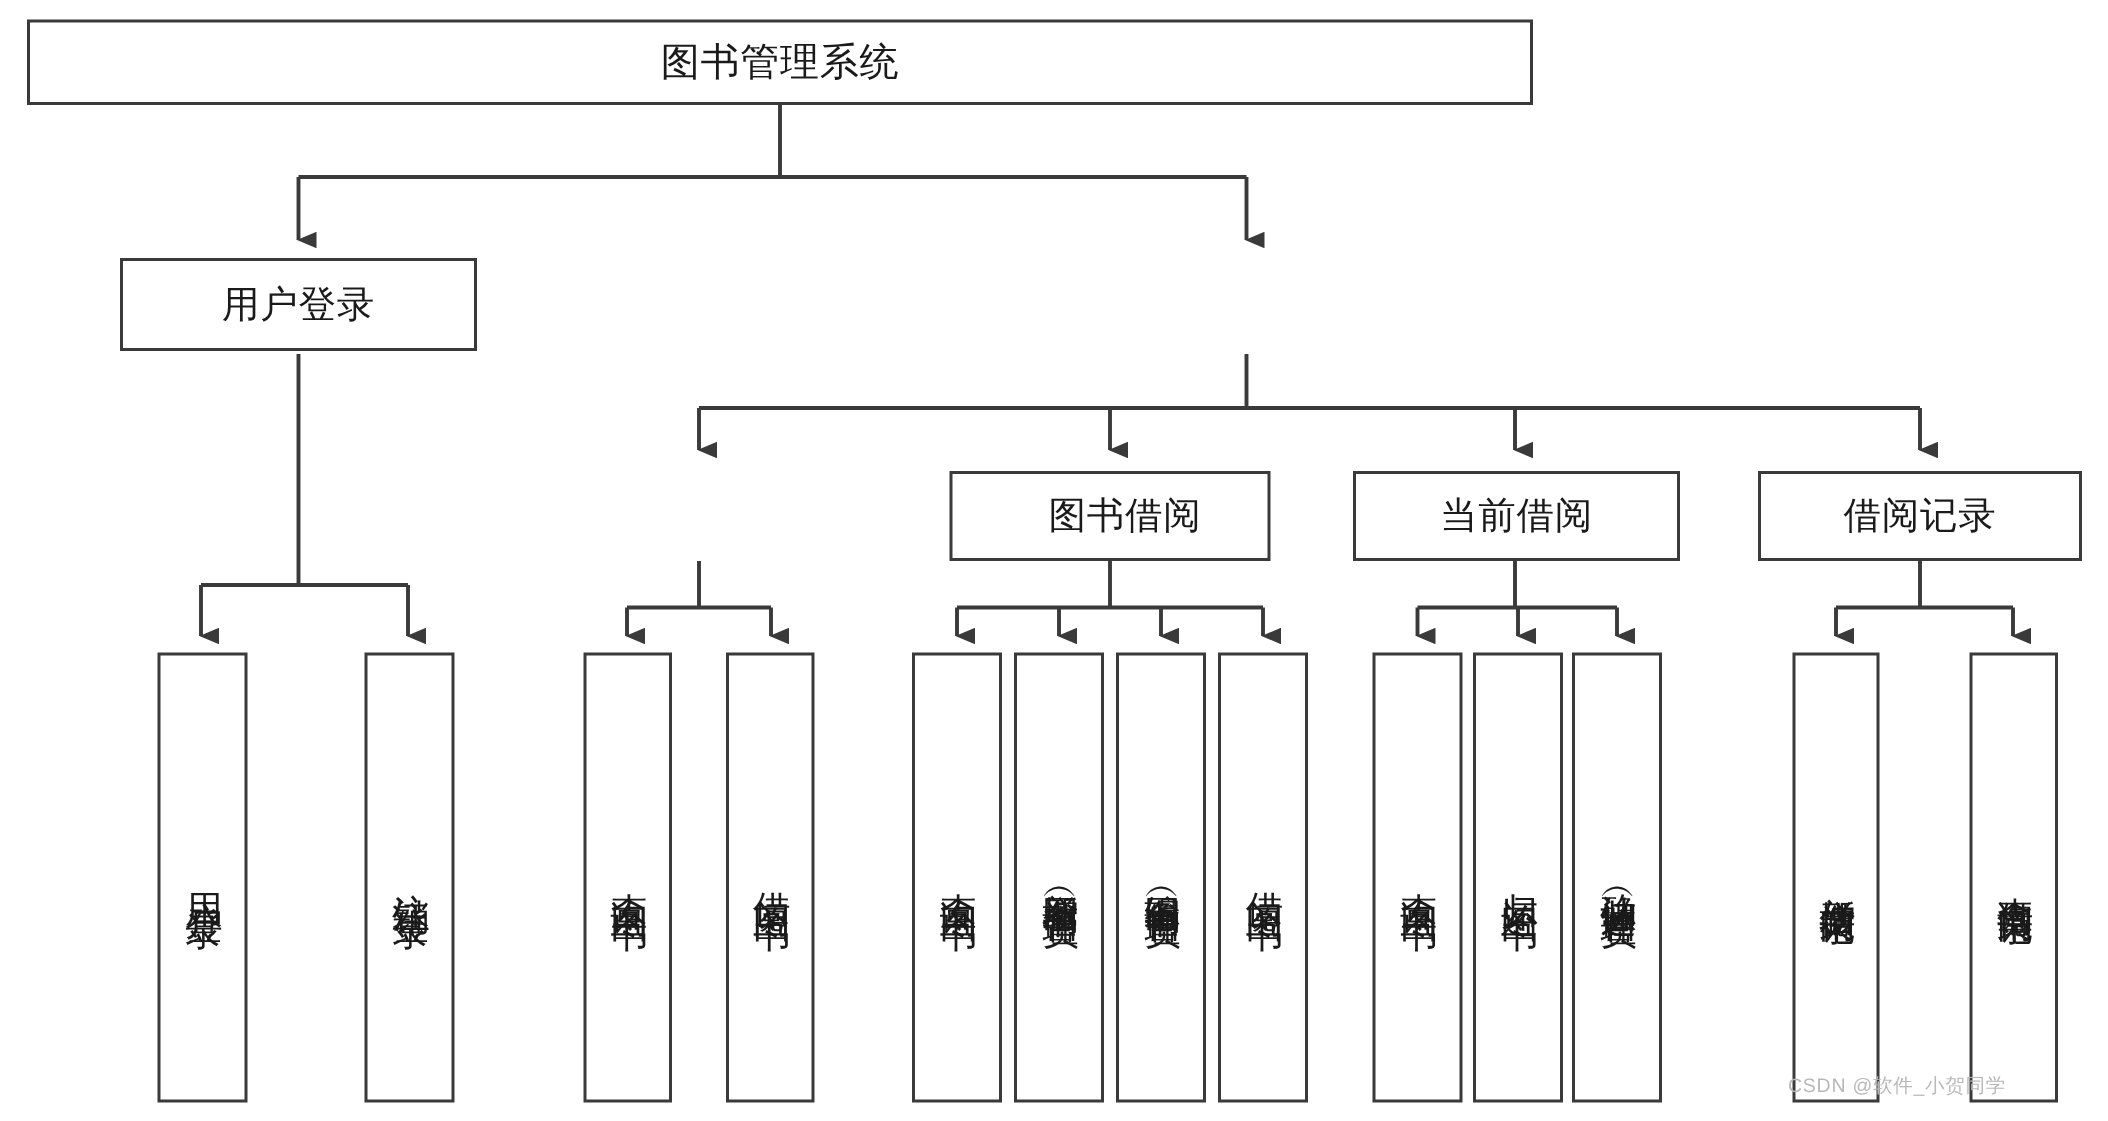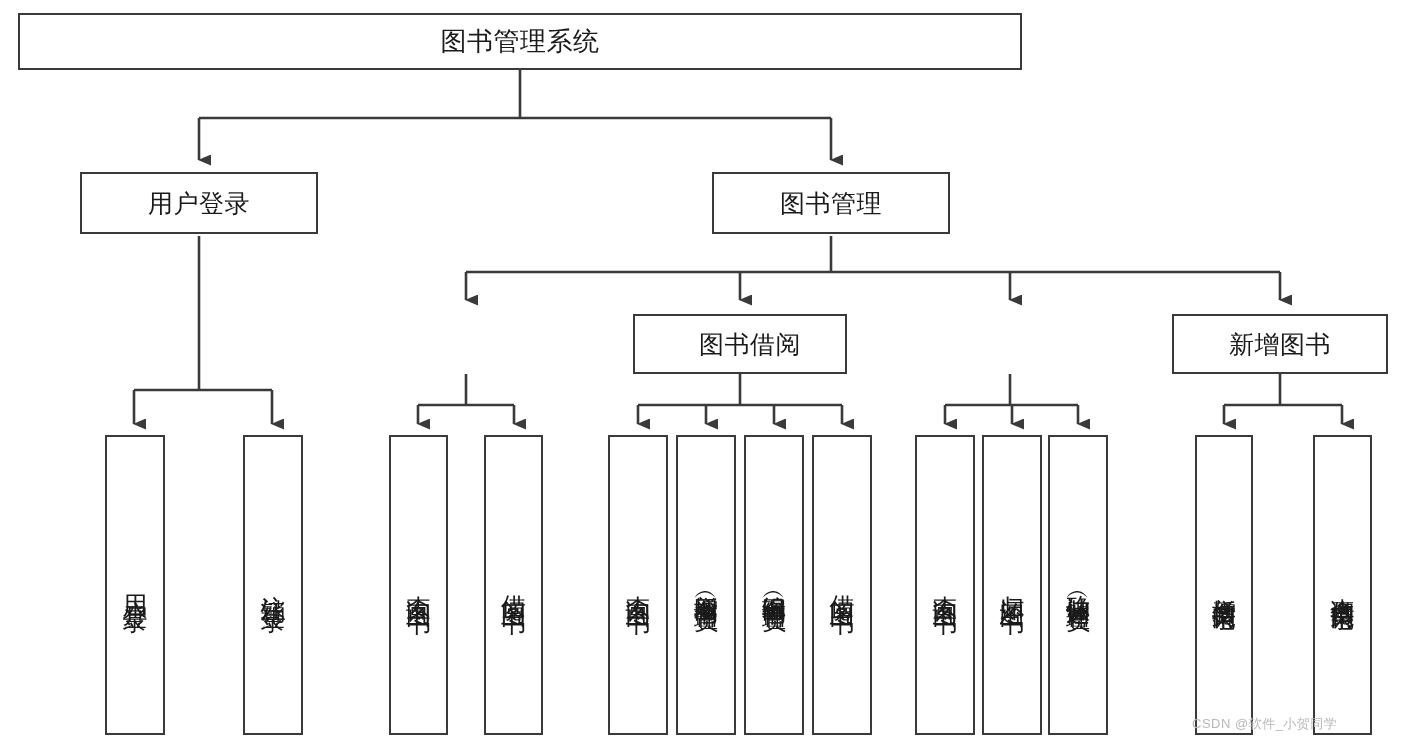--- a/index.html
+++ b/index.html
@@ -129,32 +129,32 @@
   </svg>
 
   <div class="node h root" style="left:18px;top:13px;width:1004px;height:57px;">
     <span class="lbl">图书管理系统</span>
   </div>
 
   <div class="node h" style="left:80px;top:172px;width:238px;height:62px;">
     <span class="lbl">用户登录</span>
   </div>
 
-  <div class="node h" style="left:712px;top:172px;width:238px;height:62px;">
-    <span class="lbl">图书管理</span>
-  </div>
 
 
   <div class="node h" style="left:633px;top:314px;width:214px;height:60px;padding-left:20px;">
     <span class="lbl">图书借阅</span>
   </div>
 
+  <div class="node h" style="left:902px;top:314px;width:218px;height:60px;">
+    <span class="lbl">当前借阅</span>
+  </div>
 
   <div class="node h" style="left:1172px;top:314px;width:216px;height:60px;">
-    <span class="lbl">新增图书</span>
+    <span class="lbl">借阅记录</span>
   </div>
 
   <div class="node v" style="left:105px;top:435px;width:60px;height:300px;">
     <span class="lbl">用户登录</span>
   </div>
 
   <div class="node v" style="left:243px;top:435px;width:60px;height:300px;">
     <span class="lbl">注销登录</span>
   </div>
 

